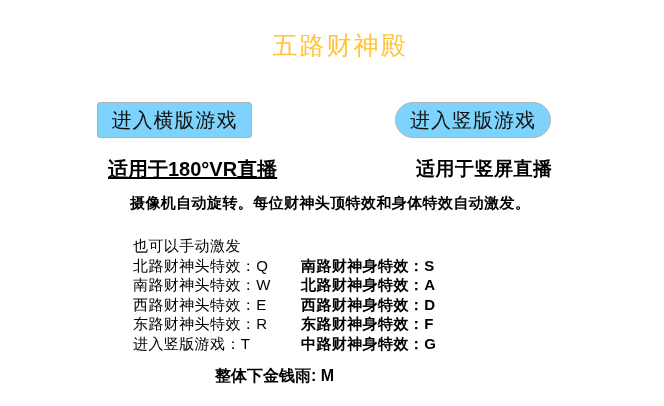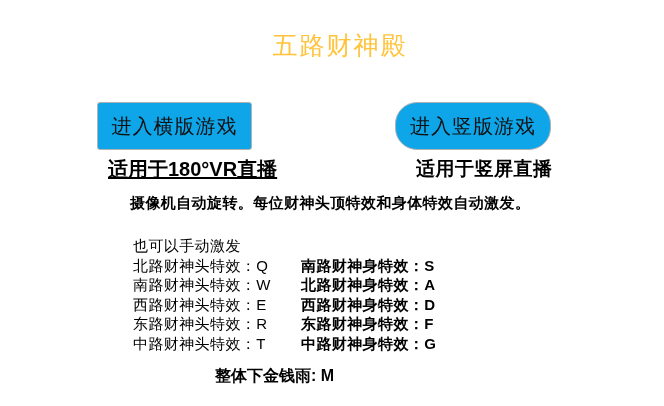--- a/index.html
+++ b/index.html
@@ -24,22 +24,22 @@
     text-align: center;
     font-size: 25px;
     font-weight: 500;
     letter-spacing: 2px;
     color: #FFC43B;
     white-space: nowrap;
   }
   .btn {
     position: absolute;
     top: 102px;
-    height: 48px;
-    background: #0ea5e9;
+    height: 36px;
+    background: #7dd3fc;
     border: 1px solid #b2b2b2;
     border-radius: 3px;
     box-sizing: border-box;
     display: flex;
     align-items: center;
     justify-content: center;
     font-family: inherit;
     font-size: 20px;
     font-weight: 400;
     letter-spacing: 1px;
@@ -112,21 +112,21 @@
   <div class="caption caption-vertical">适用于竖屏直播</div>
 
   <div class="auto-line">摄像机自动旋转。每位财神头顶特效和身体特效自动激发。</div>
 
   <div class="manual-block">
     <div>也可以手动激发</div>
     <div>北路财神头特效：Q</div>
     <div>南路财神头特效：W</div>
     <div>西路财神头特效：E</div>
     <div>东路财神头特效：R</div>
-    <div>中路财神头特效：T</div>
+    <div>进入竖版游戏：T</div>
   </div>
 
   <div class="body-col">
     <div>南路财神身特效：S</div>
     <div>北路财神身特效：A</div>
     <div>西路财神身特效：D</div>
     <div>东路财神身特效：F</div>
     <div>中路财神身特效：G</div>
   </div>
 

